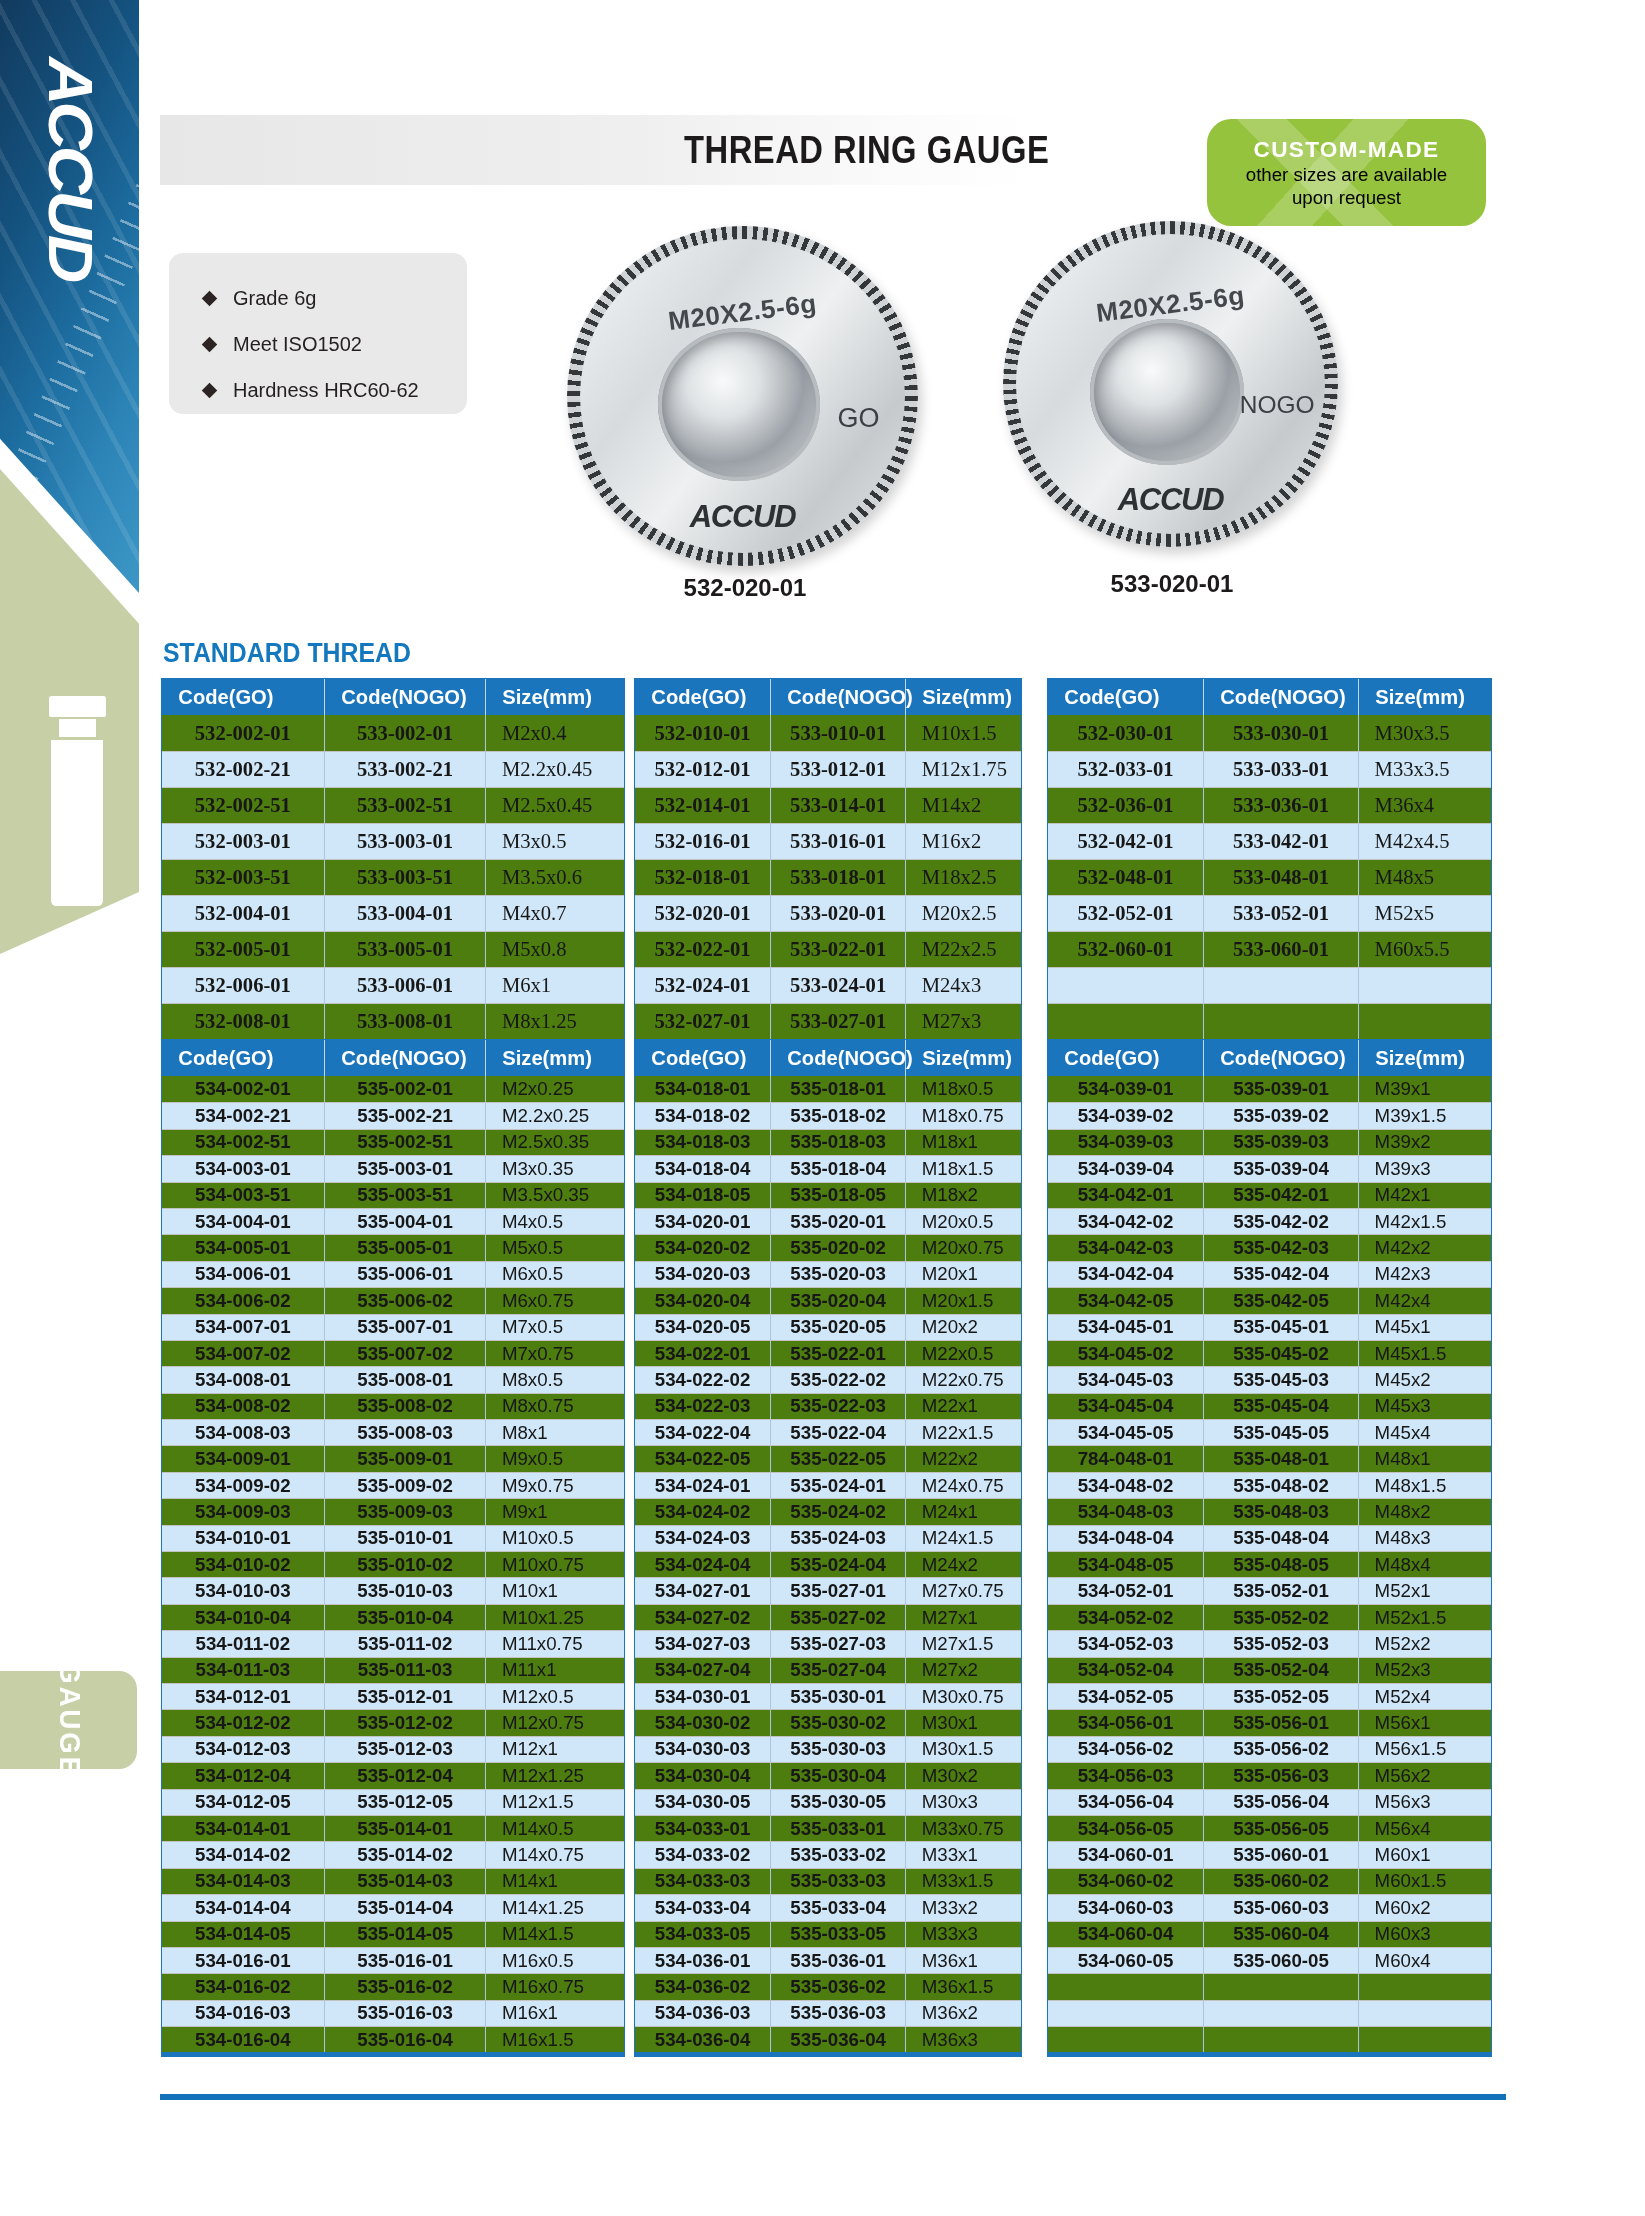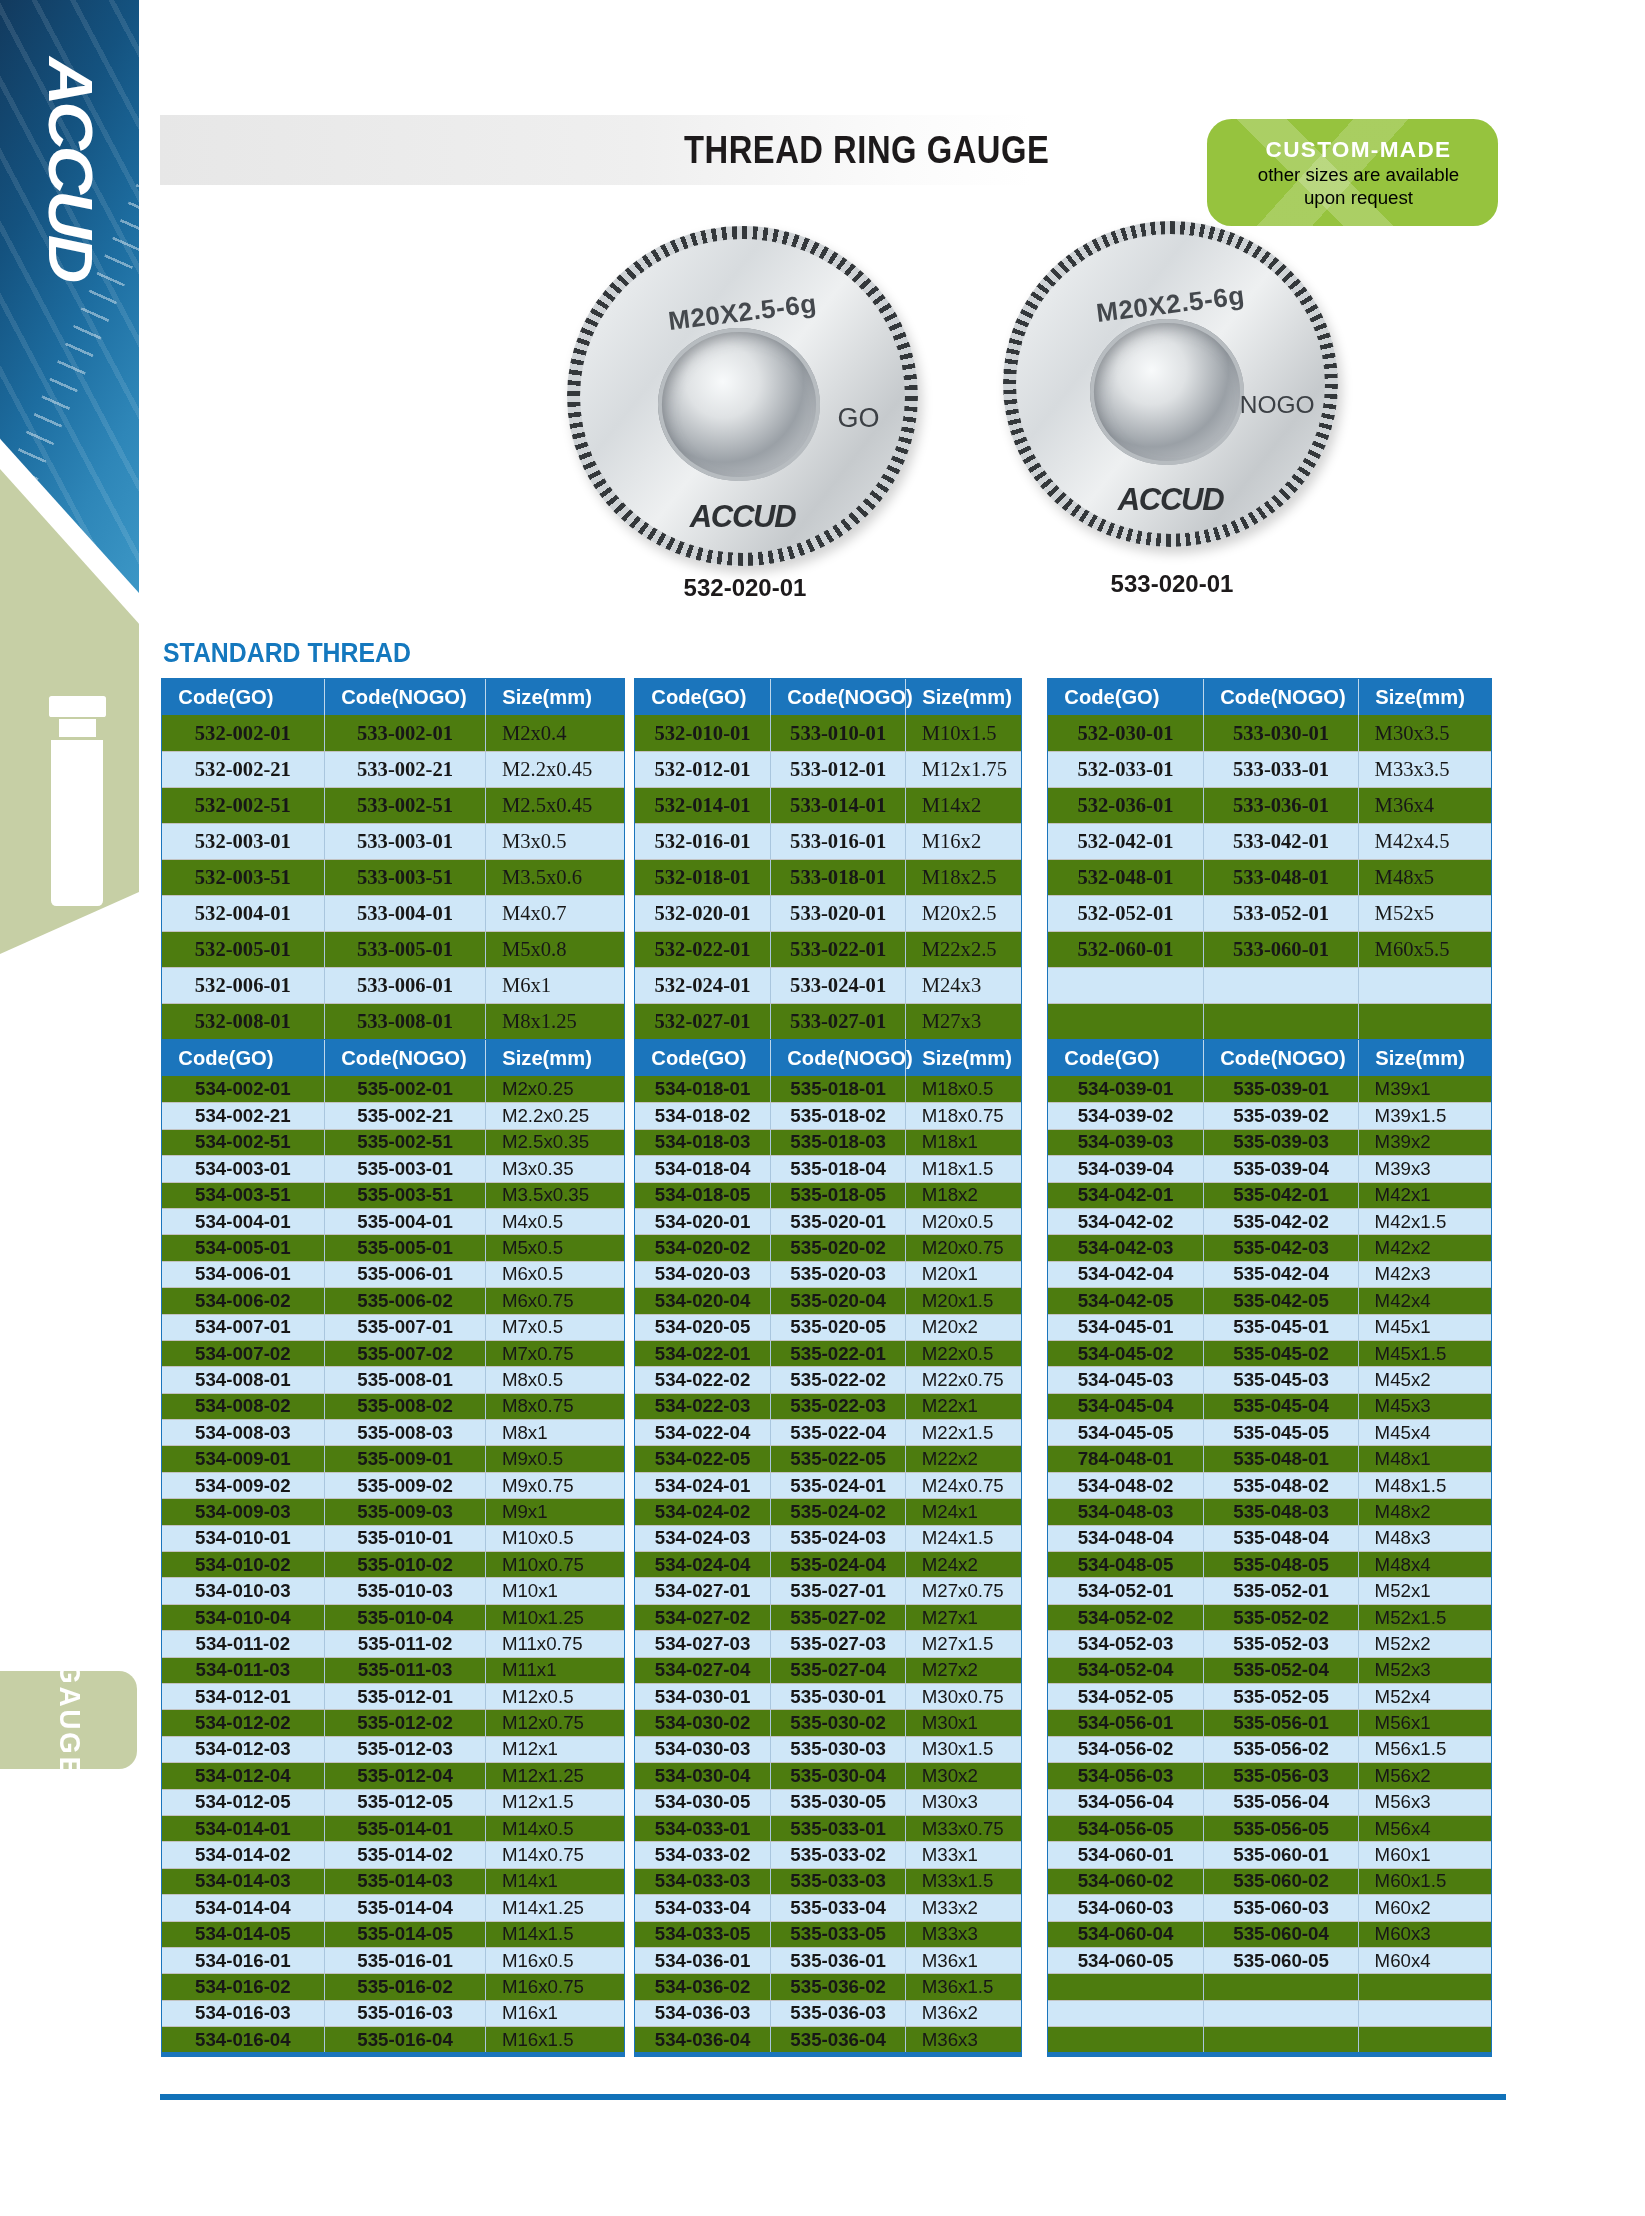--- a/index.html
+++ b/index.html
@@ -37,21 +37,21 @@
     background:linear-gradient(to right,#e7e7e7 0%,#efefef 55%,#fbfbfb 85%,#ffffff 100%);}
   .head-blue{position:absolute;left:160px;top:115px;width:459px;height:70px;
     background:linear-gradient(to right,#0a5ba4 0%,#1b78bd 55%,#2fa0da 100%);}
   .head-blue::after{content:"";position:absolute;right:-34px;top:0;width:0;height:0;
     border-left:34px solid #2fa0da;border-top:35px solid transparent;border-bottom:35px solid transparent;}
   .head-models{position:absolute;left:41px;top:0;height:70px;line-height:70px;color:#fff;
     font-size:37px;font-weight:bold;transform:scaleX(.92);transform-origin:left center;letter-spacing:0px;white-space:nowrap;}
   .head-title{position:absolute;left:684px;top:115px;height:70px;line-height:70px;color:#1d1a1b;
     font-size:39px;font-weight:800;transform:scaleX(.84);transform-origin:left center;letter-spacing:0.6px;white-space:nowrap;}
   .badge{position:absolute;left:1207px;top:119px;width:279px;height:107px;border-radius:24.5px;
-    background:#96c33e;overflow:hidden;display:flex;flex-direction:column;align-items:center;justify-content:center;padding-left:12px;}
+    background:#96c33e;overflow:hidden;display:flex;flex-direction:column;align-items:center;justify-content:center;}
   .badge::before{content:"";position:absolute;left:11.6px;top:-19.3px;width:193px;height:168px;
     background:
       linear-gradient(45deg,transparent 46%,rgba(255,255,255,.20) 46% 60%,transparent 60%),
       linear-gradient(-48deg,transparent 40%,rgba(255,255,255,.18) 40% 56%,transparent 56%);}
   .badge .b1{position:relative;color:#fff;font-size:22.6px;font-weight:bold;letter-spacing:1.3px;line-height:28px;}
   .badge .b2{position:relative;color:#000000;font-size:18.7px;line-height:22.6px;}
 
   
   .features{position:absolute;left:169px;top:253px;width:298px;height:161px;background:#e9e9e9;border-radius:14px;
     padding:22px 0 0 35px;box-sizing:border-box;}
@@ -118,20 +118,34 @@
   </div>
 
   <div class="head-gray"></div>
   <div class="head-title">THREAD RING GAUGE</div>
   <div class="badge">
     <div class="b1">CUSTOM-MADE</div>
     <div class="b2">other sizes are available</div>
     <div class="b2">upon request</div>
   </div>
 
+  <div class="features">
+    <div class="item">
+      <span class="diamond"></span>
+      <span>Grade 6g</span>
+    </div>
+    <div class="item">
+      <span class="diamond"></span>
+      <span>Meet ISO1502</span>
+    </div>
+    <div class="item">
+      <span class="diamond"></span>
+      <span>Hardness HRC60-62</span>
+    </div>
+  </div>
 
   <div class="ring" style="left:567px;top:226px;width:351px;height:340px;">
     <div class="face"></div>
     <div class="hole"></div>
     <div class="marking">M20X2.5-6g</div>
     <div class="gotext">GO</div>
     <div class="brandtext">ACCUD</div>
   </div>
   <div class="ring" style="left:1003px;top:221px;width:335px;height:326px;">
     <div class="face"></div>

